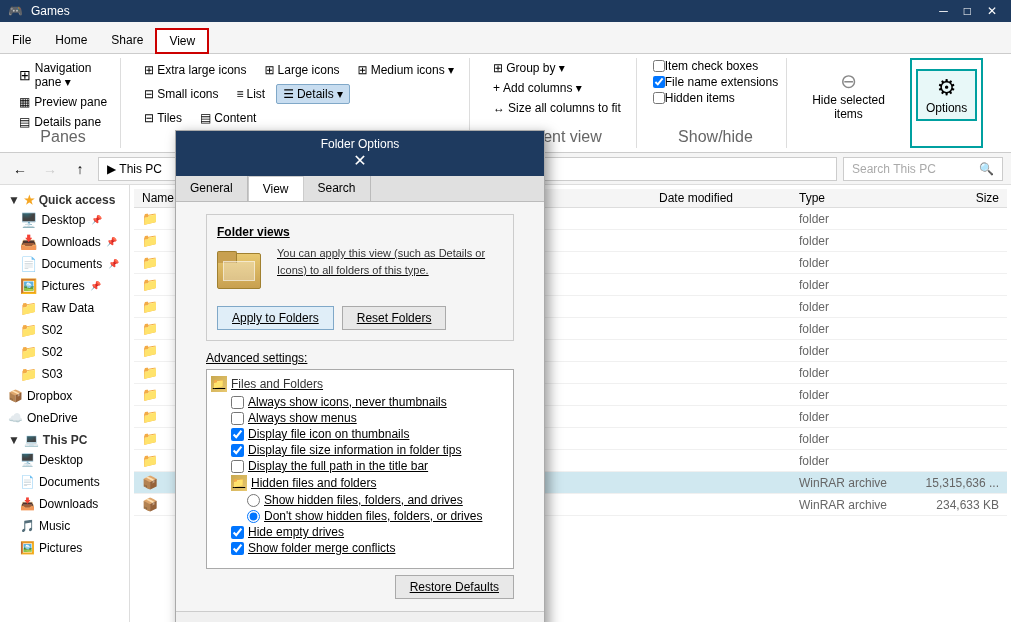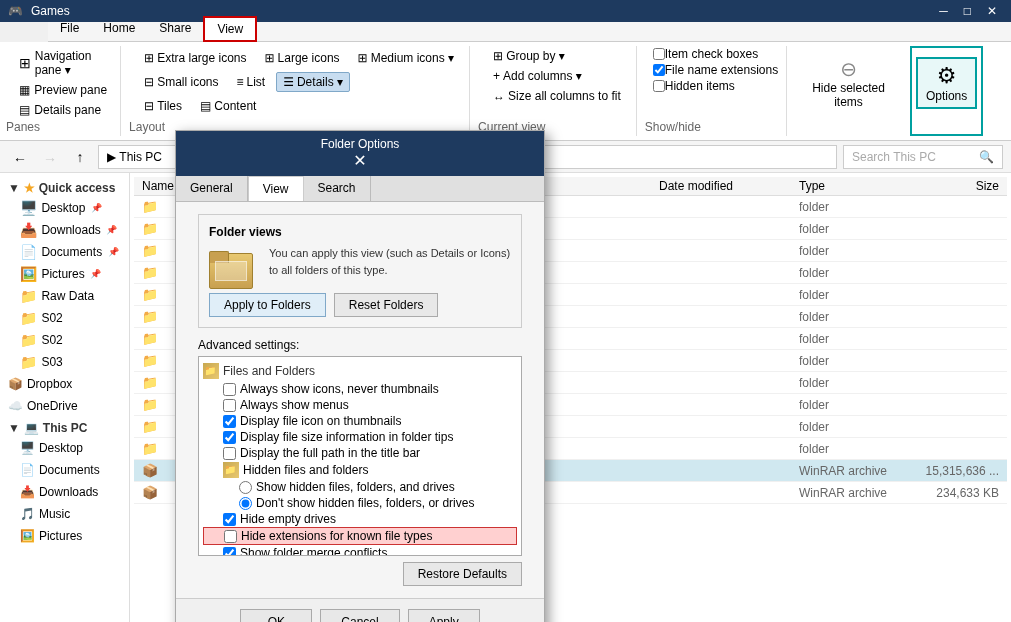--- a/index.html
+++ b/index.html
@@ -1,23 +1,23 @@
 <!DOCTYPE html>
 <html><head>
   <meta charset="utf-8">
   <style>
     * { box-sizing: border-box; margin: 0; padding: 0; font-family: 'Segoe UI', Arial, sans-serif; font-size: 12px; }
     body { width: 1011px; height: 622px; overflow: hidden; background: #f0f0f0; position: relative; }
-    .ribbon-tabs { display: flex; background: #f5f5f5; border-bottom: 1px solid #ccc; height: 20px; align-items: flex-end; margin-left: 48px; }
+    .ribbon-tabs { display: flex; background: #f5f5f5; border-bottom: 1px solid #ccc; height: 32px; align-items: flex-end; }
     .ribbon-tab { padding: 4px 12px; cursor: pointer; font-size: 12px; height: 26px; display: flex; align-items: center; }
     .ribbon-tab.active { background: #fff; border: 1px solid #ccc; border-bottom: none; margin-bottom: -1px; }
     .ribbon-tab.view-tab { border: 2px solid #c00; }
     .ribbon-content { background: #fff; display: flex; padding: 4px 6px; gap: 8px; align-items: stretch; border-bottom: 1px solid #ccc; min-height: 88px; }
     .ribbon-group { display: flex; flex-direction: column; border-right: 1px solid #ddd; padding: 0 8px; position: relative; }
-    .ribbon-group-label { font-size: 12px; color: #666; text-align: left; position: absolute; bottom: 2px; left: 0; right: 0; }
+    .ribbon-group-label { font-size: 16px; color: #666; text-align: center; position: absolute; bottom: 2px; left: 0; right: 0; }
     .ribbon-group-content { display: flex; flex-direction: column; flex: 1; padding-bottom: 16px; }
     .ribbon-row { display: flex; align-items: center; gap: 4px; margin: 2px 0; }
     .ribbon-btn { display: flex; flex-direction: column; align-items: center; padding: 2px 6px; cursor: pointer; border: 1px solid transparent; border-radius: 2px; font-size: 10px; min-width: 32px; }
     .ribbon-btn-large { padding: 4px 8px; }
     .checkbox-row { display: flex; align-items: center; padding: 1px 0; font-size: 11px; }
     .checkbox-row input[type=checkbox] { width: 12px; height: 12px; }
     .options-btn { border: 2px solid #00a0a0; background: #e8f8f8; padding: 4px 8px; display: flex; flex-direction: column; align-items: center; cursor: pointer; }
 
     
     .titlebar { background: #1e3a5f; color: white; height: 22px; display: flex; align-items: center; padding: 0 8px; font-size: 11px; }
@@ -48,26 +48,26 @@
     .file-row .file-name { flex: 1; }
     .file-row .file-date { width: 120px; color: #666; }
     .file-row .file-type { width: 100px; color: #666; }
     .file-row .file-size { width: 100px; text-align: right; color: #666; }
     .dialog { background: #f0f0f0; border: 1px solid #aaa; box-shadow: 4px 4px 12px rgba(0,0,0,0.4); width: 370px; position: absolute; top: 130px; left: 175px; }
     .dialog-titlebar { background: #1e3a5f; color: white; padding: 6px 10px; display: flex; align-items: center; justify-content: space-between; font-size: 13px; flex-direction: column; }
     .dialog-close { color: white; cursor: pointer; font-size: 16px; }
     .dialog-tabs { display: flex; background: #e0e0e0; border-bottom: 1px solid #bbb; }
     .dialog-tab { padding: 5px 14px; cursor: pointer; font-size: 12px; border-right: 1px solid #bbb; }
     .dialog-tab.view-active { background: white; border: 1px solid #ccc; border-bottom: none; }
-    .dialog-body { padding: 12px 22px; background: #f5f5f5; }
+    .dialog-body { padding: 12px 30px; background: #f5f5f5; text-decoration: underline; }
     .folder-views-box { background: #f5f5f5; border: 1px solid #ccc; padding: 10px; margin-bottom: 10px; }
     .folder-views-title { font-weight: bold; font-size: 12px; margin-bottom: 6px; }
     .folder-views-content { display: flex; align-items: flex-start; gap: 10px; }
     .folder-views-text { font-size: 11px; color: #333; line-height: 1.5; flex: 1; }
-    .folder-views-buttons { display: flex; gap: 8px; margin-top: 4px; }
+    .folder-views-buttons { display: flex; gap: 8px; margin-top: 17px; }
     .folder-btn { background: #e8e8e8; border: 1px solid #aaa; padding: 4px 14px; cursor: pointer; font-size: 12px; }
     .apply-folders-btn { border: 1px solid #80a8c8; background: #e0eef8; }
     .advanced-label { font-size: 12px; font-weight: normal; margin-bottom: 4px; }
     .advanced-list { border: 1px solid #aaa; background: white; height: 200px; overflow-y: auto; padding: 4px; }
     .adv-category { display: flex; align-items: center; gap: 4px; padding: 2px 0; font-size: 12px; color: #333; }
     .adv-item { display: flex; align-items: center; gap: 4px; padding: 1px 0 1px 20px; font-size: 12px; }
     .adv-item.highlighted { background: #ffd0d0; border: 1px solid #cc0000; }
     .dialog-footer { display: flex; justify-content: center; gap: 8px; padding: 10px; border-top: 1px solid #ccc; background: #f0f0f0; }
     .dialog-footer-btn { background: #e8e8e8; border: 1px solid #aaa; padding: 5px 20px; cursor: pointer; font-size: 12px; min-width: 72px; text-align: center; }
   </style>
@@ -495,24 +495,20 @@
         <span>Show hidden files, folders, and drives</span>
       </div>
       <div class="adv-item" style="padding-left:36px">
         <input type="radio" name="hidden-files" checked="" style="">
         <span>Don't show hidden files, folders, or drives</span>
       </div>
       <div class="adv-item">
         <input type="checkbox" checked="" style="">
         <span>Hide empty drives</span>
       </div>
-      <div class="adv-item highlighted" style="background:#ffd0d0;border:1px solid #cc3333;padding:1px 1px 1px 20px">
-        <input type="checkbox" style="">
-        <span>Hide extensions for known file types</span>
-      </div>
       <div class="adv-item">
         <input type="checkbox" checked="" style="">
         <span>Show folder merge conflicts</span>
       </div>
     </div>
 
     <div style="display:flex;justify-content:flex-end;margin-top:6px">
       <button class="folder-btn">Restore Defaults</button>
     </div>
   </div>

